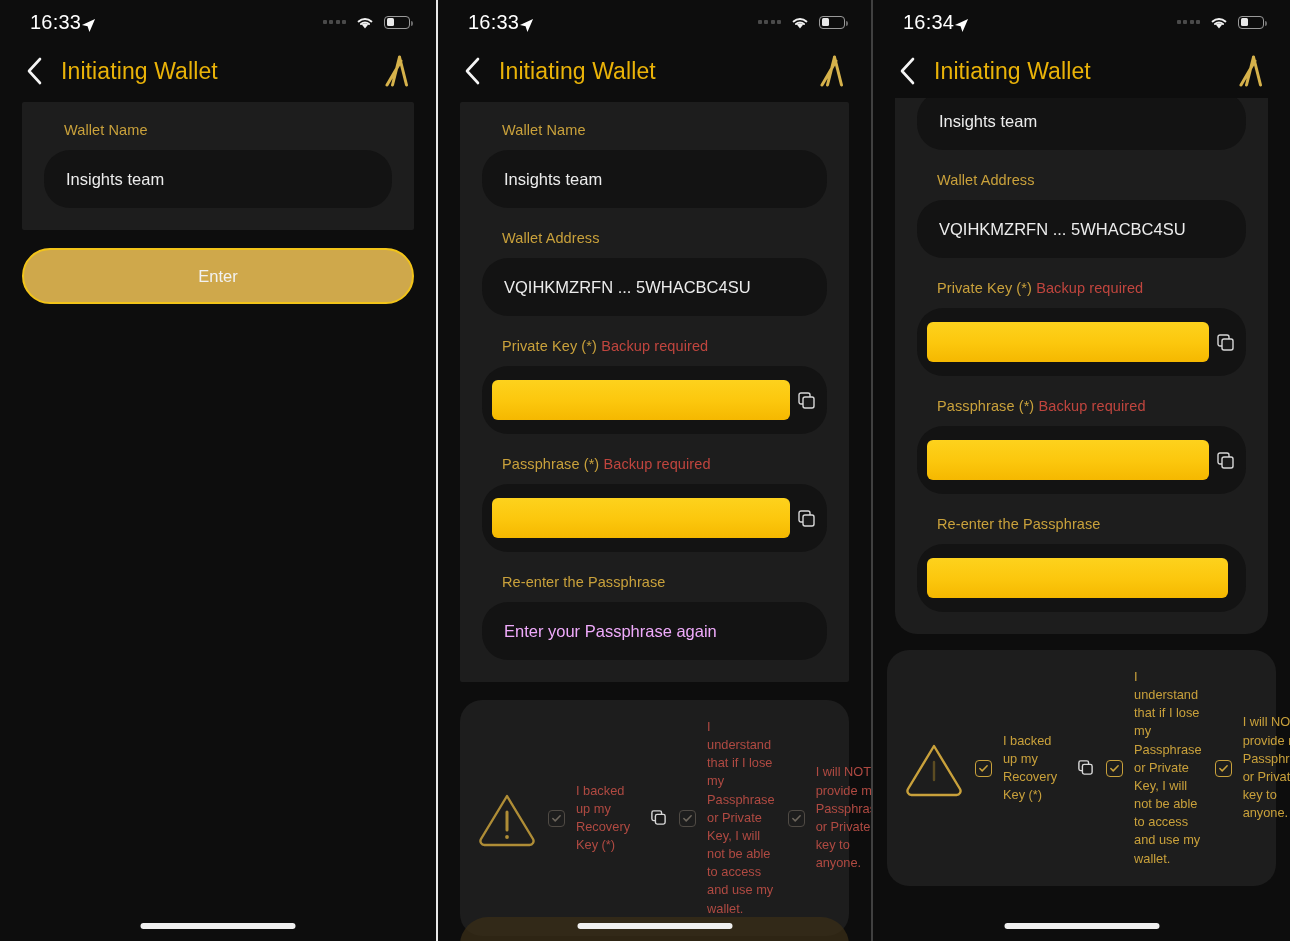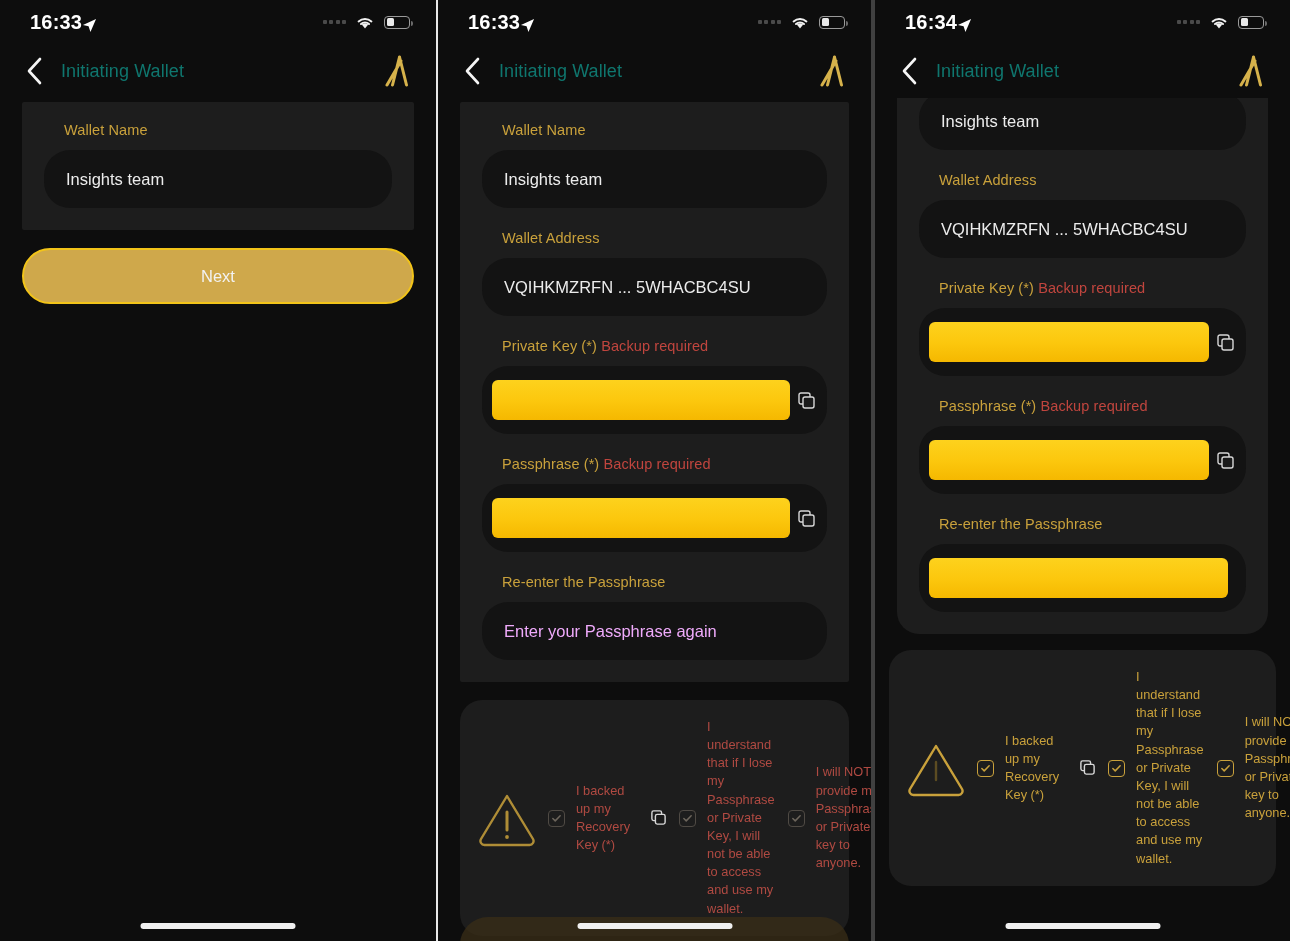--- a/index.html
+++ b/index.html
@@ -13,31 +13,31 @@
 
   .panel {
     position: relative;
     height: 941px;
     background: #0d0d0d;
     overflow: hidden;
     flex: 0 0 auto;
   }
   .panel.p1 { width: 436px; }
   .panel.p2 { width: 435px; border-left: 2px solid #e8e8e8; }
-  .panel.p3 { width: 419px; border-left: 4px solid #404040; }
+  .panel.p3 { width: 419px; border-left: 2px solid #404040; }
 
   
   .statusbar {
     height: 44px; position: relative;
     display: flex; align-items: center;
     padding: 0 26px 0 30px;
     color: #fff;
   }
   .sb-time {
-    font-size: 20px; font-weight: bold; letter-spacing: .2px;
+    font-size: 20px; font-weight: normal; letter-spacing: .2px;
     display: flex; align-items: center; gap: 0;
   }
   .loc-arrow { display: inline-block; width: 15px; height: 15px; }
   .sb-right {
     margin-left: auto; display: flex; align-items: center; gap: 9px;
   }
   .cell-dots { display: flex; gap: 2.5px; align-items: flex-end; }
   .cell-dots i { width: 4px; height: 4px; background: #4a4a4a; display: block; border-radius: 1px; }
   .wifi { width: 20px; height: 15px; }
   .batt {
@@ -49,21 +49,21 @@
     width: 2px; height: 5px; background: #6a6a6a; border-radius: 0 2px 2px 0;
   }
   .batt i { display: block; height: 100%; background: #e9e9e9; border-radius: 1.5px; }
 
   
   .navbar {
     height: 54px; display: flex; align-items: center;
     padding: 0 22px 0 26px; gap: 18px;
   }
   .chev-back { width: 17px; height: 28px; flex: 0 0 auto; cursor: pointer; }
-  .nav-title { color: #0f766e; font-size: 18px; letter-spacing: .1px; }
+  .nav-title { color: #eab308; font-size: 23px; letter-spacing: .1px; }
   .brand-logo { margin-left: auto; width: 30px; height: 32px; }
 
   
   .body { position: relative; height: 843px; overflow: hidden; }
 
   .card {
     background: #1d1d1d;
     border-radius: 2px;
     margin: 0 0 0 0;
     padding: 20px 22px 22px 22px;
@@ -208,21 +208,21 @@
     <div class="body">
       <div class="card">
         <div class="field-label">
           <span>Wallet Name</span>
         </div>
         <div class="input">
           <span>Insights team</span>
         </div>
       </div>
       <div class="btn-primary">
-        <span>Next</span>
+        <span>Enter</span>
       </div>
     </div>
     <div class="home-ind"></div>
   </div>
 
   <div class="panel p2">
     <div class="statusbar">
       <div class="sb-time">
         <span>16:33</span>
         <span class="loc-arrow">

